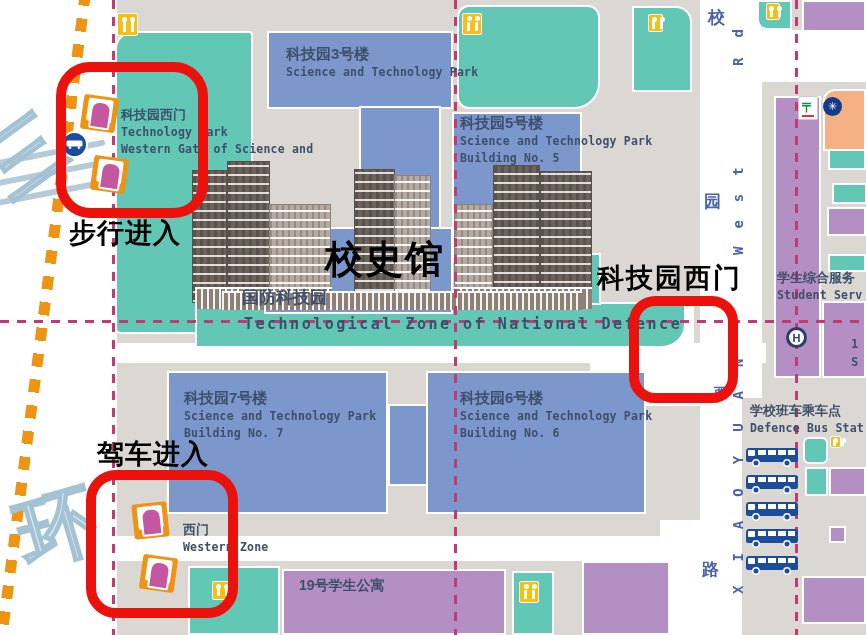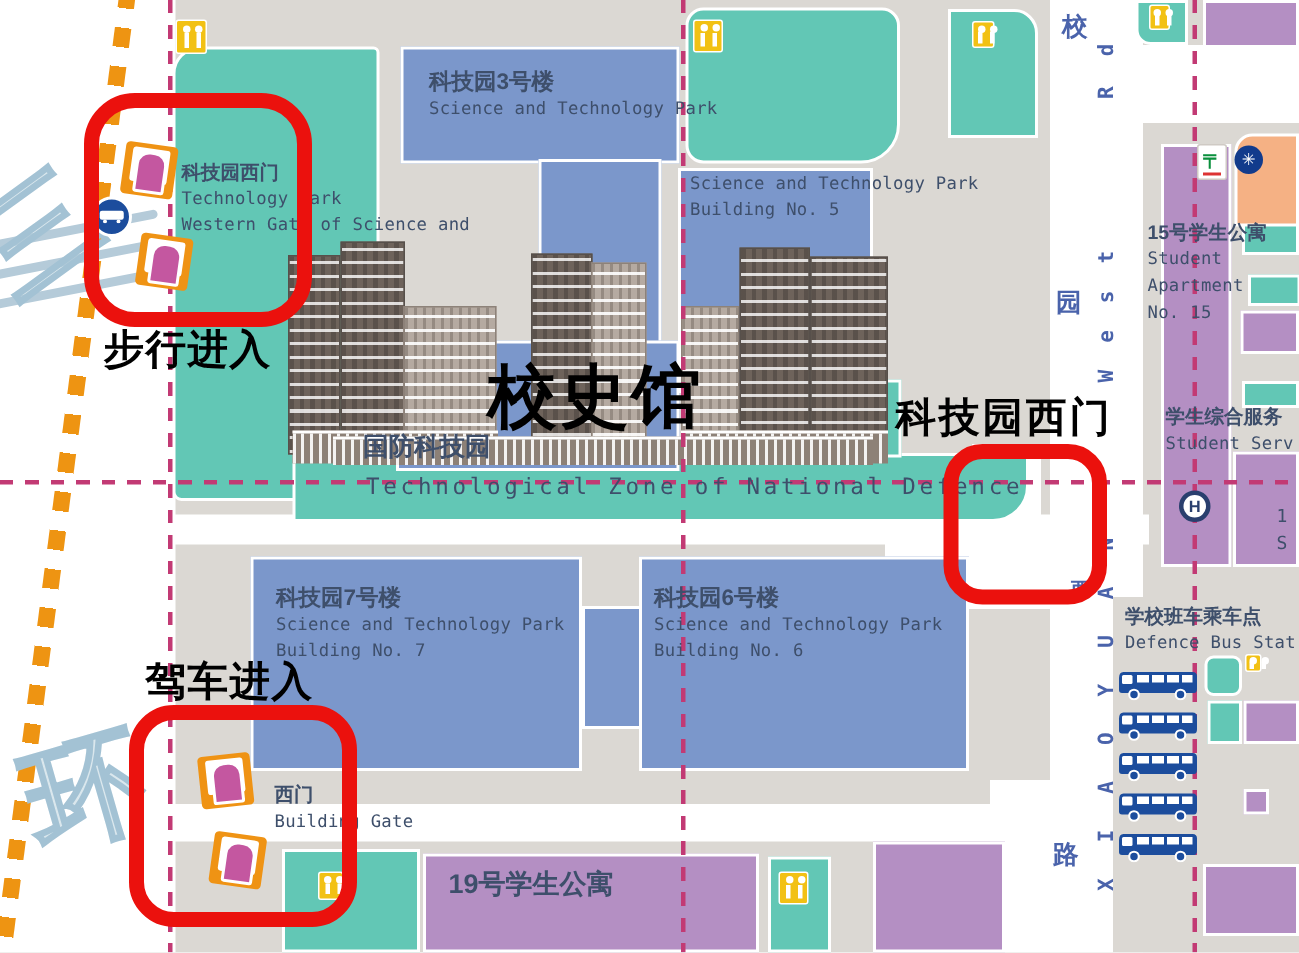--- a/index.html
+++ b/index.html
@@ -27,21 +27,21 @@
     background:repeating-linear-gradient(180deg,#c23a74 0 9px,transparent 9px 17px)}
   .hdash{position:absolute;height:3px;
     background:repeating-linear-gradient(90deg,#c23a74 0 9px,transparent 9px 17px)}
   .odash{position:absolute;width:11px;height:700px;left:80px;top:-8px;
     transform:rotate(7.4deg);transform-origin:left top;
     background:repeating-linear-gradient(180deg,#ee9412 0 13px,transparent 13px 26px)}
   .bstripe{position:absolute;height:6px;background:#b5cbd9;border-radius:3px;transform:rotate(-11deg)}
   
   .lbl{position:absolute;color:#3e4f6b;white-space:nowrap}
   .zh{font-weight:700;font-size:13px;font-family:"Liberation Sans",sans-serif}
-  .en{font-weight:400;font-size:11.5px;line-height:1.45;letter-spacing:.2px;
+  .en{font-weight:700;font-size:11.5px;line-height:1.45;letter-spacing:.2px;
       font-family:"DejaVu Sans Mono",monospace}
   .ann{position:absolute;color:#000;font-weight:700;font-size:27px;letter-spacing:1px;white-space:nowrap}
   .redbox{position:absolute;border:10px solid #eb110d;border-radius:32px;background:transparent}
   .rchar{position:absolute;color:#4a63ab;font-weight:700;font-size:17px}
   .rword{position:absolute;color:#4a63ab;font-weight:700;font-size:14px;white-space:nowrap;
          font-family:"DejaVu Sans Mono",monospace;transform:rotate(-90deg);transform-origin:left top}
   .ghost{position:absolute;color:rgba(172,201,216,.45);-webkit-text-stroke:2px #a3c2d4;
          font-weight:700;font-size:78px;line-height:1}
   
   .yicon{position:absolute;background:#f2c114;border:1px solid #fff;border-radius:2px}
@@ -144,64 +144,57 @@
   </div>
 
   <div class="lbl" style="left:286px;top:45px">
     <div class="zh" style="font-size:15px">科技园3号楼</div>
     <div class="en">
         <div>Science and Technology Park</div>
       </div>
   </div>
 
   <div class="lbl" style="left:460px;top:114px">
+    <div class="zh" style="font-size:15px">科技园5号楼</div>
     <div class="en">
         <div>Science and Technology Park</div>
         <div>Building No. 5</div>
       </div>
   </div>
 
   <div class="lbl" style="left:242px;top:286px">
     <div class="zh" style="font-size:17px;font-weight:600">国防科技园</div>
   </div>
   <div class="lbl en" style="left:244px;top:314px;font-size:15px;letter-spacing:2.5px">Technological Zone of National Defence</div>
 
   <div class="lbl" style="left:184px;top:389px">
     <div class="zh" style="font-size:15px">科技园7号楼</div>
     <div class="en">
         <div>Science and Technology Park</div>
         <div>Building No. 7</div>
       </div>
   </div>
 
-  <div class="lbl" style="left:436px;top:389px">
+  <div class="lbl" style="left:460px;top:389px">
     <div class="zh" style="font-size:15px">科技园6号楼</div>
     <div class="en">
         <div>Science and Technology Park</div>
         <div>Building No. 6</div>
       </div>
   </div>
 
   <div class="lbl" style="left:183px;top:521px">
     <div class="zh">西门</div>
-    <div class="en">Building Gate</div>
+    <div class="en">Western Zone</div>
   </div>
 
   <div class="lbl" style="left:299px;top:577px">
-    <div class="zh" style="font-size:18px">19号学生公寓</div>
-  </div>
-
-  <div class="lbl" style="left:765px;top:146px">
-    <div class="zh">15号学生公寓</div>
-    <div class="en" style="line-height:1.55">
-      <div>Student</div>
-        <div>Apartment</div>
-        <div>No. 15</div>
-    </div>
-  </div>
+    <div class="zh" style="font-size:14px">19号学生公寓</div>
+  </div>
+
 
   <div class="lbl" style="left:777px;top:269px">
     <div class="zh">学生综合服务</div>
     <div class="en">Student Serv</div>
   </div>
 
   <div class="lbl" style="left:750px;top:402px">
     <div class="zh">学校班车乘车点</div>
     <div class="en">Defence Bus Stat</div>
   </div>
@@ -303,15 +296,15 @@
       </svg>
   </div>
 
   <div class="redbox" style="left:56px;top:62px;width:152px;height:156px;border-radius:34px"></div>
   <div class="redbox" style="left:86px;top:470px;width:152px;height:148px;border-radius:30px"></div>
   <div class="redbox" style="left:629px;top:296px;width:109px;height:107px;border-radius:26px"></div>
 
   <div class="ann" style="left:69px;top:215px">步行进入</div>
   <div class="ann" style="left:97px;top:436px">驾车进入</div>
   <div class="ann" style="left:597px;top:260px;letter-spacing:2px">科技园西门</div>
-  <div class="ann" style="left:325px;top:234px;font-size:46px;letter-spacing:2px">校史馆</div>
+  <div class="ann" style="left:325px;top:234px;font-size:38px;letter-spacing:2px">校史馆</div>
 
 </div>
 
 </body></html>

